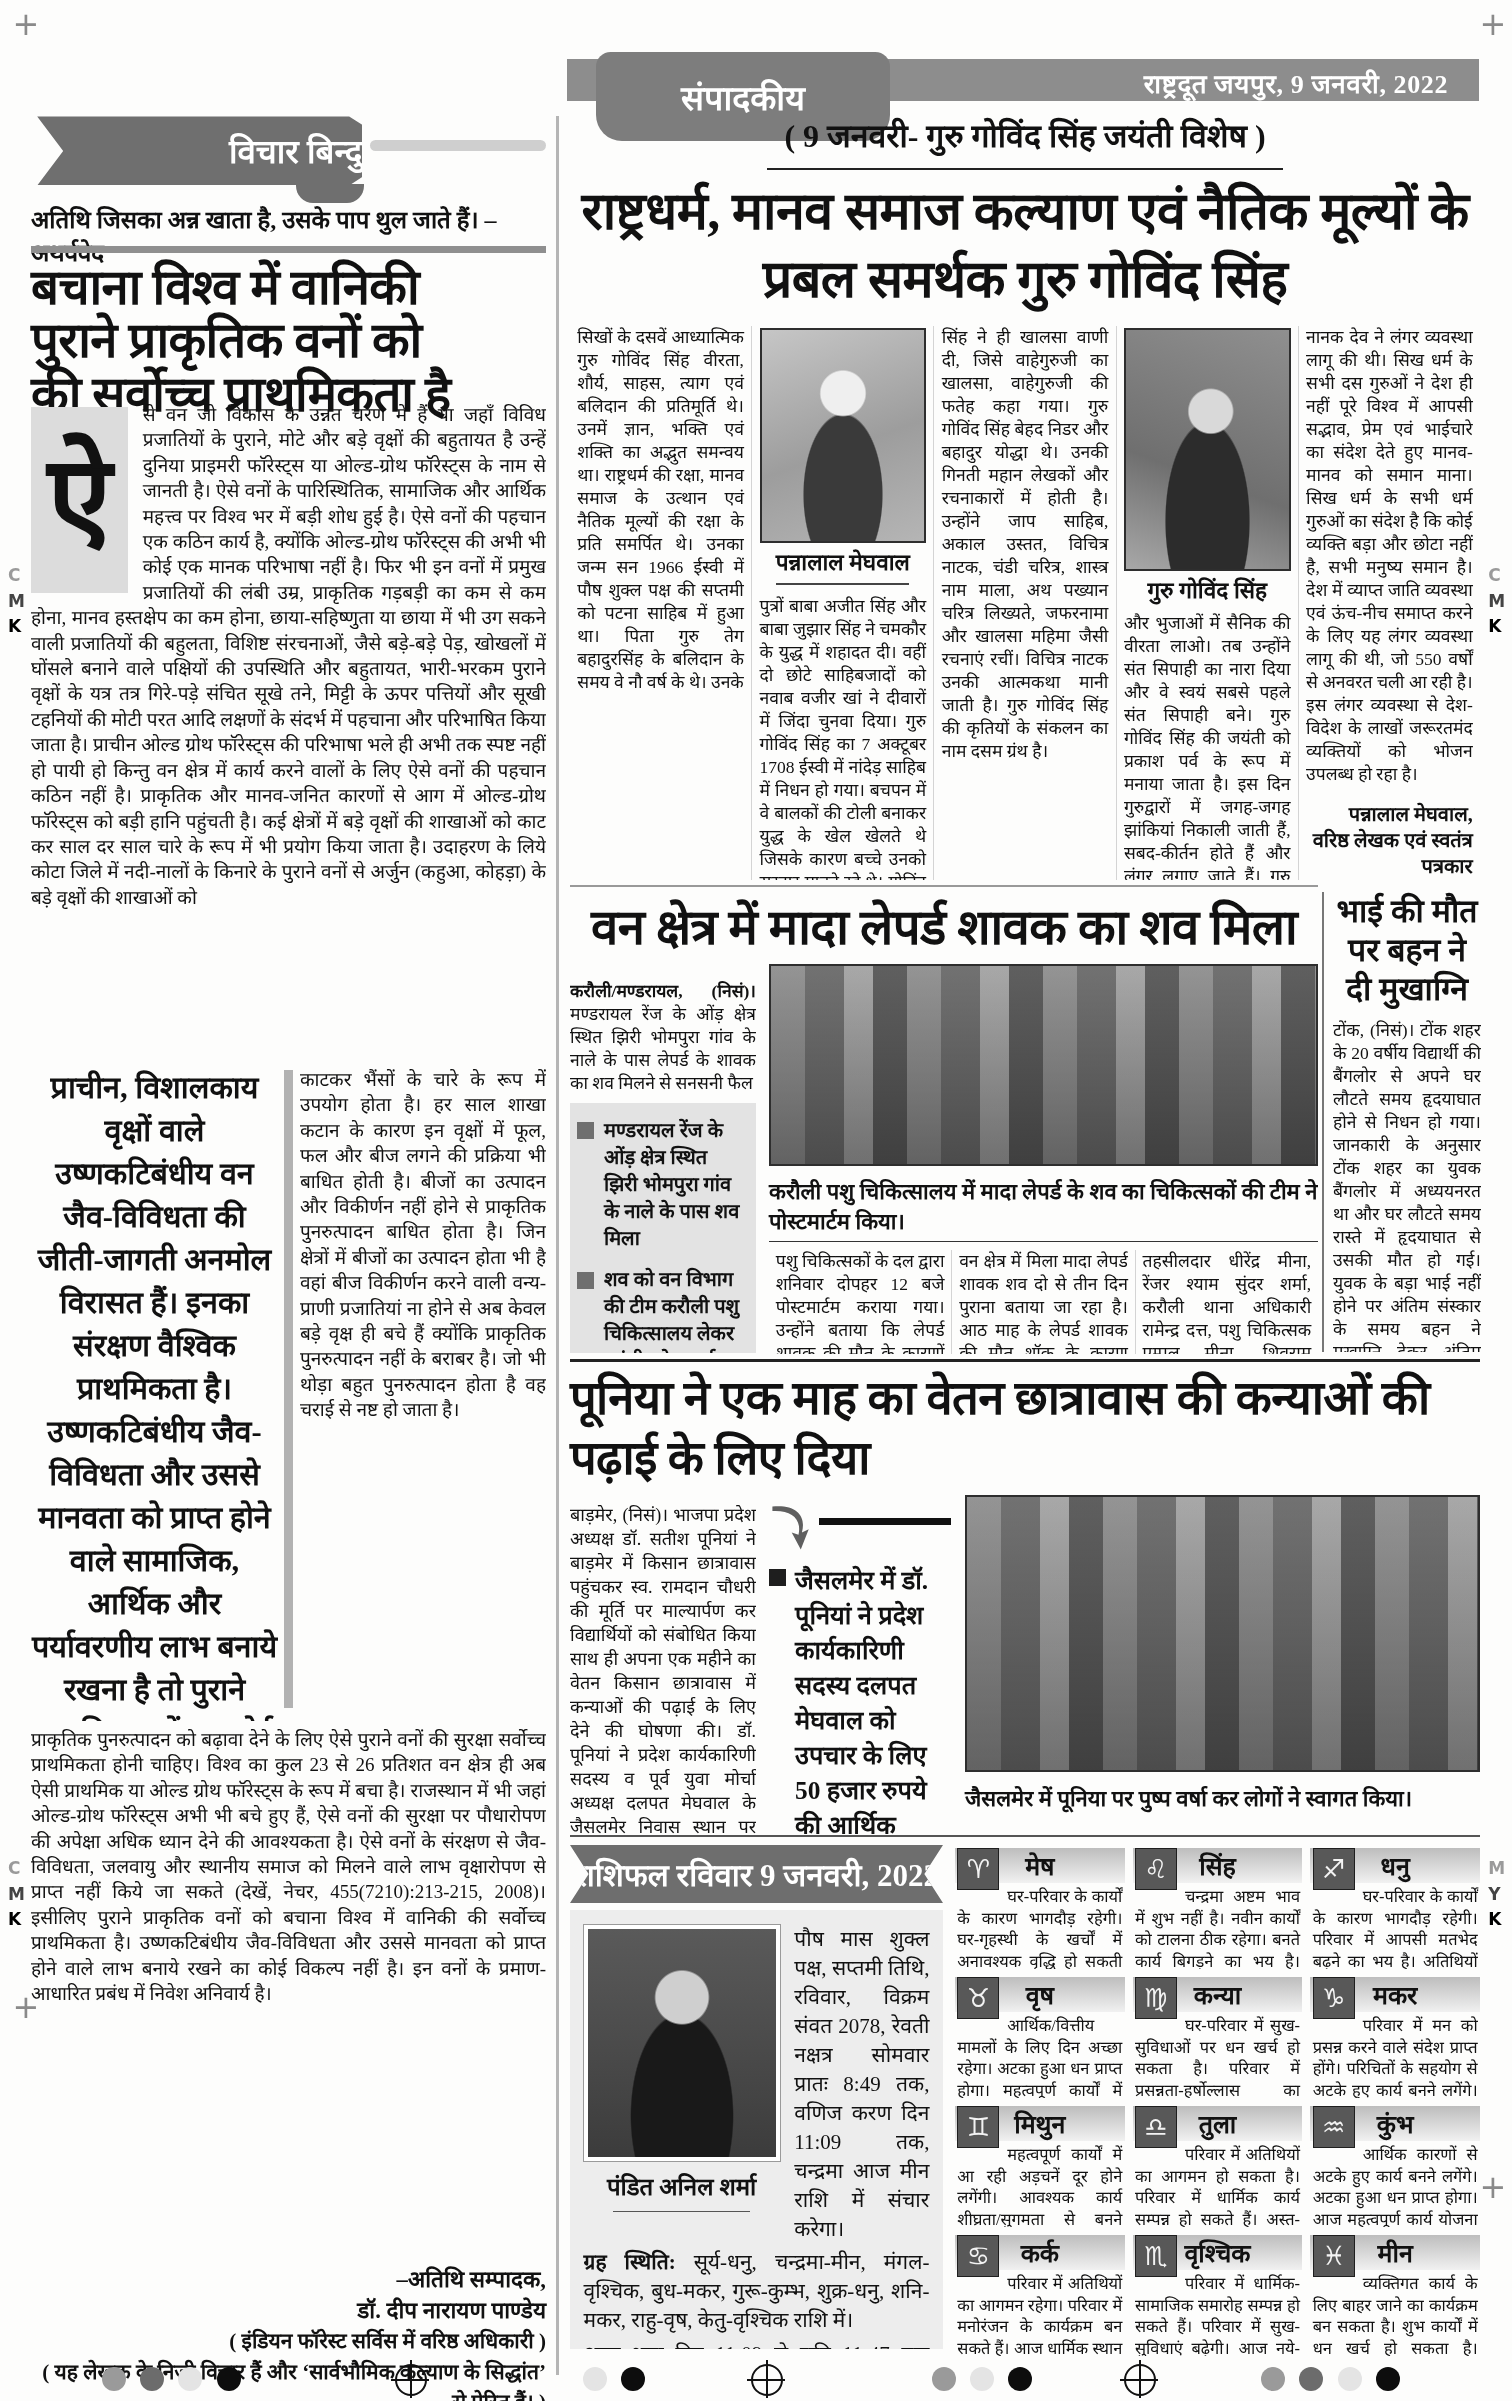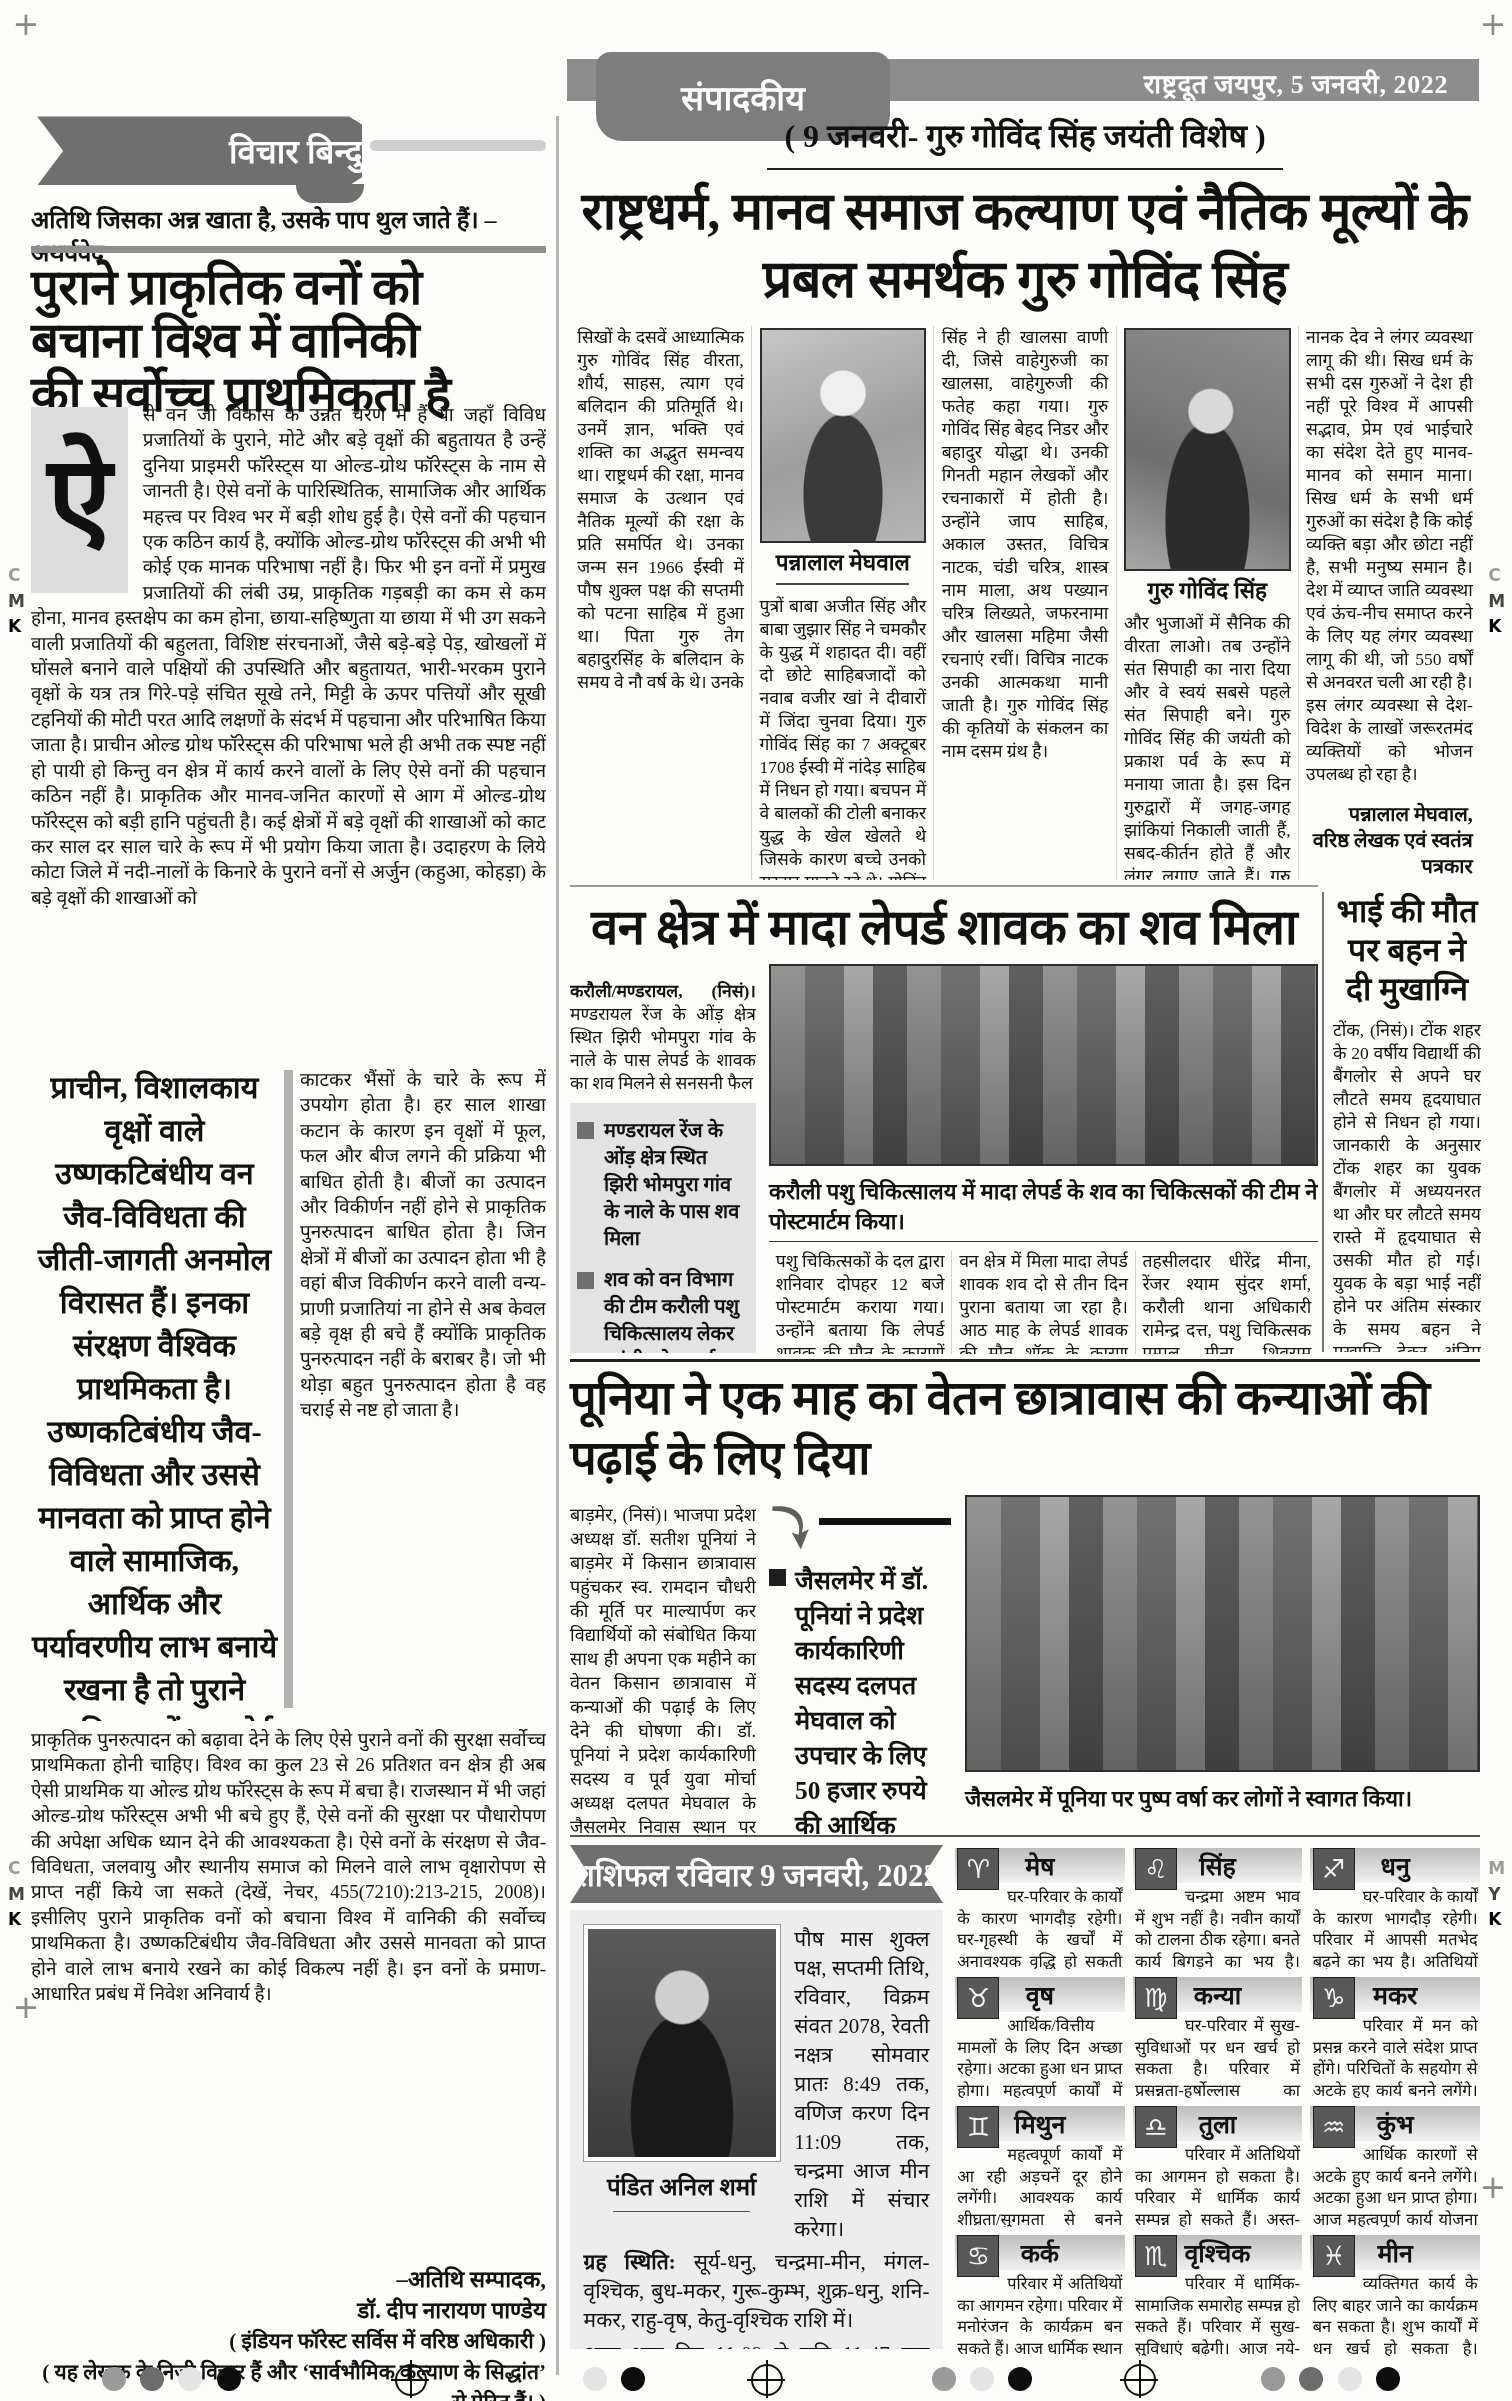--- a/index.html
+++ b/index.html
@@ -142,21 +142,21 @@
   .reg-circle:before, .reg-circle:after { content:""; position:absolute; background:#111; }
   .reg-circle:before { left:50%; top:-5.6px; width:2.3px; height:38px; margin-left:-1.1px; }
   .reg-circle:after { top:50%; left:-5.6px; height:2.3px; width:38px; margin-top:-1.1px; }
 </style>
 </head>
 <body>
 
 <div id="page">
 
   <div class="topbar">
-    <div class="date">राष्ट्रदूत जयपुर, 5 जनवरी, 2022</div>
+    <div class="date">राष्ट्रदूत जयपुर, 9 जनवरी, 2022</div>
   </div>
   <div class="section-tab">
     <span>संपादकीय</span>
   </div>
   <div class="crop" style="left:12.4px;top:4.5px;">+</div>
   <div class="crop" style="right:5.6px;top:4.5px;">+</div>
   <div class="crop" style="right:5.6px;top:2168px;">+</div>
   <div class="crop" style="left:12.4px;top:1988px;">+</div>
   <div class="regletters" style="left:8px;top:565px;">
     <span>C</span>
@@ -182,22 +182,22 @@
   <div class="left-col">
     <div class="vb-flag">
       <span>विचार बिन्दु</span>
     </div>
     <div class="vb-tail"></div>
     <div class="vb-line"></div>
     <div class="vb-quote">अतिथि जिसका अन्न खाता है, उसके पाप थुल जाते हैं। –अथर्ववेद</div>
     <div class="lrule"></div>
 
     <div class="ed-head">
+      <div>बचाना विश्व में वानिकी</div>
       <div>पुराने प्राकृतिक वनों को</div>
-      <div>बचाना विश्व में वानिकी</div>
       <div>की सर्वोच्च प्राथमिकता है</div>
     </div>
 
     <div class="ed-body1">
       <span class="dropcap">ऐ</span>
       <span>से वन जो विकास के उन्नत चरण में हैं या जहाँ विविध प्रजातियों के पुराने, मोटे और बड़े वृक्षों की बहुतायत है उन्हें दुनिया प्राइमरी फॉरेस्ट्स या ओल्ड-ग्रोथ फॉरेस्ट्स के नाम से जानती है। ऐसे वनों के पारिस्थितिक, सामाजिक और आर्थिक महत्त्व पर विश्व भर में बड़ी शोध हुई है। ऐसे वनों की पहचान एक कठिन कार्य है, क्योंकि ओल्ड-ग्रोथ फॉरेस्ट्स की अभी भी कोई एक मानक परिभाषा नहीं है। फिर भी इन वनों में प्रमुख प्रजातियों की लंबी उम्र, प्राकृतिक गड़बड़ी का कम से कम होना, मानव हस्तक्षेप का कम होना, छाया-सहिष्णुता या छाया में भी उग सकने वाली प्रजातियों की बहुलता, विशिष्ट संरचनाओं, जैसे बड़े-बड़े पेड़, खोखलों में घोंसले बनाने वाले पक्षियों की उपस्थिति और बहुतायत, भारी-भरकम पुराने वृक्षों के यत्र तत्र गिरे-पड़े संचित सूखे तने, मिट्टी के ऊपर पत्तियों और सूखी टहनियों की मोटी परत आदि लक्षणों के संदर्भ में पहचाना और परिभाषित किया जाता है।</span>
       <span> </span>
       <span>प्राचीन ओल्ड ग्रोथ फॉरेस्ट्स की परिभाषा भले ही अभी तक स्पष्ट नहीं हो पायी हो किन्तु वन क्षेत्र में कार्य करने वालों के लिए ऐसे वनों की पहचान कठिन नहीं है। प्राकृतिक और मानव-जनित कारणों से आग में ओल्ड-ग्रोथ फॉरेस्ट्स को बड़ी हानि पहुंचती है। कई क्षेत्रों में बड़े वृक्षों की शाखाओं को काट कर साल दर साल चारे के रूप में भी प्रयोग किया जाता है। उदाहरण के लिये कोटा जिले में नदी-नालों के किनारे के पुराने वनों से अर्जुन (कहुआ, कोहड़ा) के बड़े वृक्षों की शाखाओं को</span>
     </div>
 

